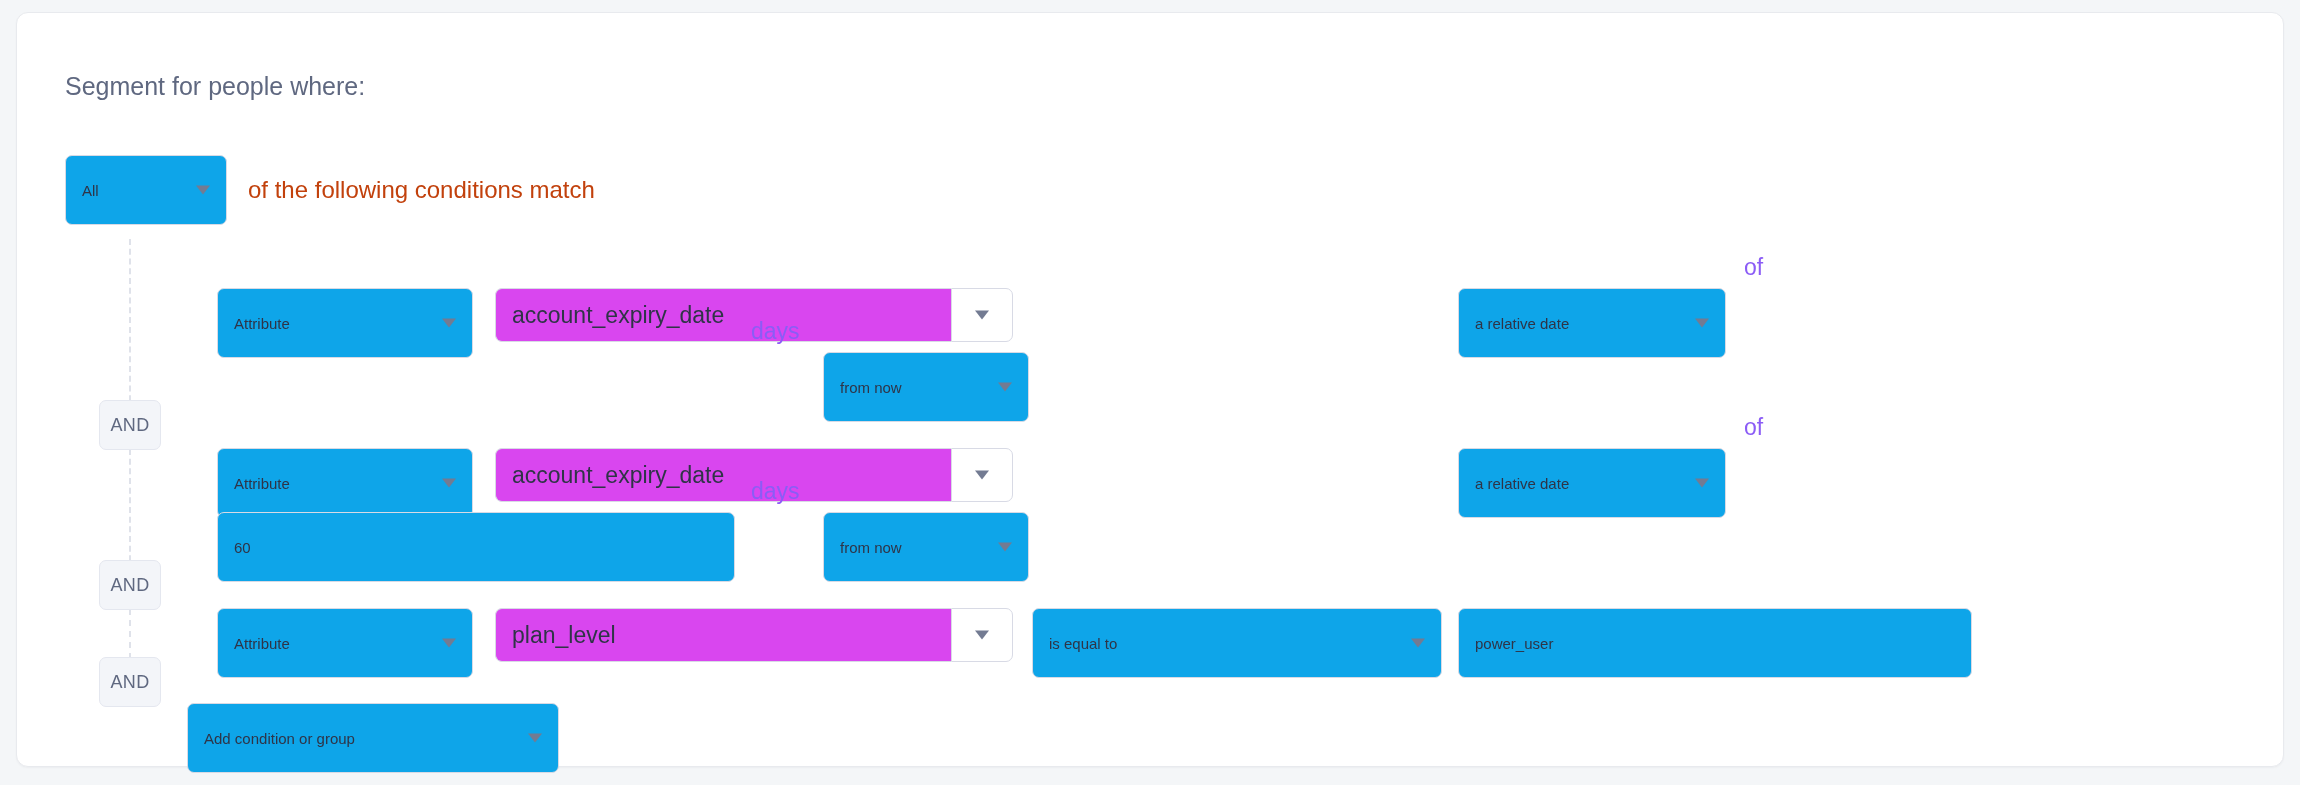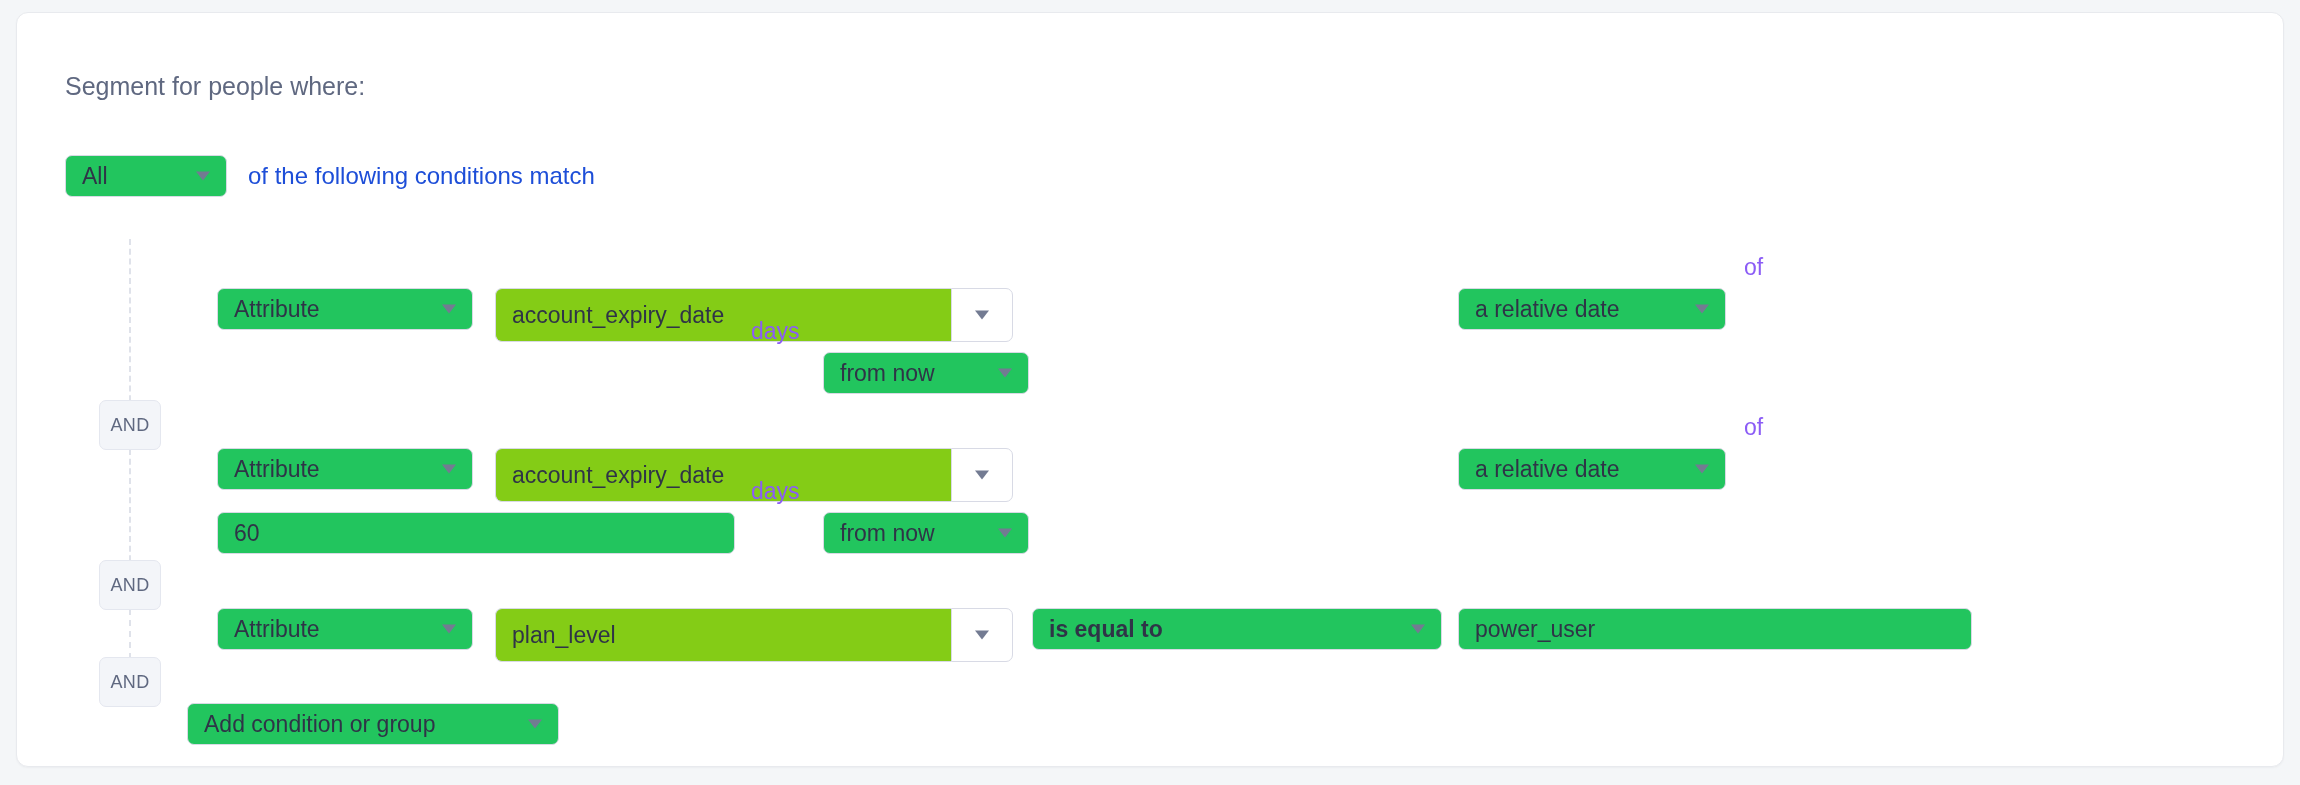--- a/index.html
+++ b/index.html
@@ -57,34 +57,34 @@
     position: absolute;
     left: 48px;
     top: 142px;
     display: flex;
     align-items: center;
     gap: 21px;
   }
   .match-text {
     font-size: 24px;
     line-height: 28px;
-    color: #1d4ed8;
+    color: #c2410c;
     white-space: nowrap;
   }
 
   
   .ctrl {
     position: relative;
-    height: 42px;
-    background: #22c55e;
+    height: 70px;
+    background: #0ea5e9;
     border: 1px solid #d8dae5;
     border-radius: 7px;
     display: flex;
     align-items: center;
-    font-size: 23px;
+    font-size: 15px;
     color: #2f3447;
     padding: 0 16px;
     white-space: nowrap;
     cursor: pointer;
   }
   .ctrl.select {
     justify-content: flex-start;
     padding-right: 44px;
   }
   .ctrl .caret {
@@ -107,21 +107,21 @@
 
   
   .attr-combo {
     position: relative;
     display: flex;
     align-items: stretch;
     height: 54px;
   }
   .attr-combo .field {
     flex: 1 1 auto;
-    background: #84cc16;
+    background: #d946ef;
     border: 1px solid #d8dae5;
     border-right: none;
     border-radius: 7px 0 0 7px;
     display: flex;
     align-items: center;
     padding: 0 16px;
     font-size: 23px;
     color: #2f3447;
     white-space: nowrap;
     overflow: hidden;
@@ -288,21 +288,21 @@
       </div>
 
       <div class="attr-combo row-abs" style="left:478px; top:547px; width:518px;">
         <div class="field">plan_level</div>
         <div class="caret-btn">
           <span class="caret"></span>
         </div>
       </div>
 
       <div class="row-abs" style="left:1015px; top:547px; width:410px;">
-        <div class="ctrl select" style="width:100%;font-weight:bold;">
+        <div class="ctrl select" style="width:100%;">
           <span class="label">is equal to</span>
           <span class="caret"></span>
         </div>
       </div>
 
       <div class="row-abs" style="left:1441px; top:547px; width:514px;">
         <div class="ctrl input" style="width:100%;text-align:center;">power_user</div>
       </div>
 
       <div class="and-badge" style="left:82px; top:644px;">AND</div>

